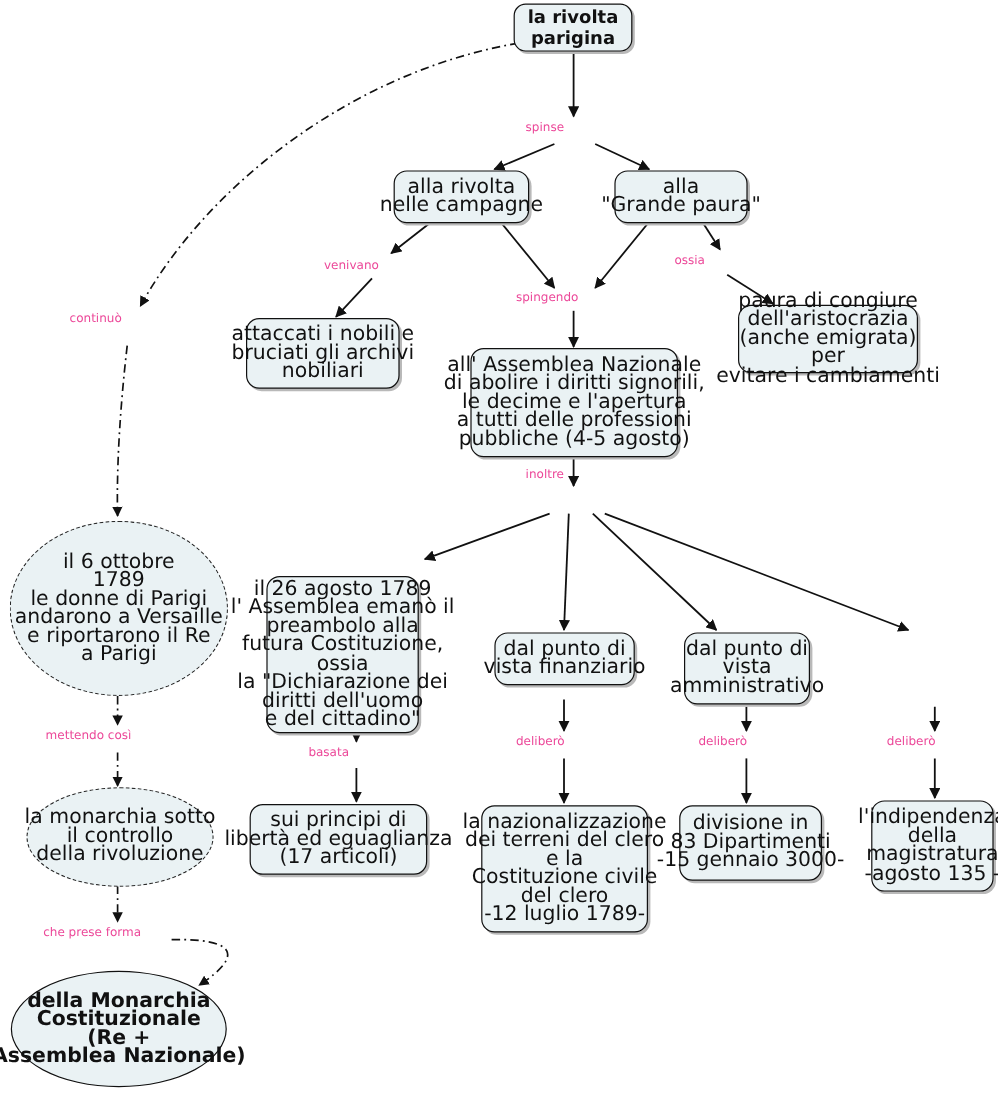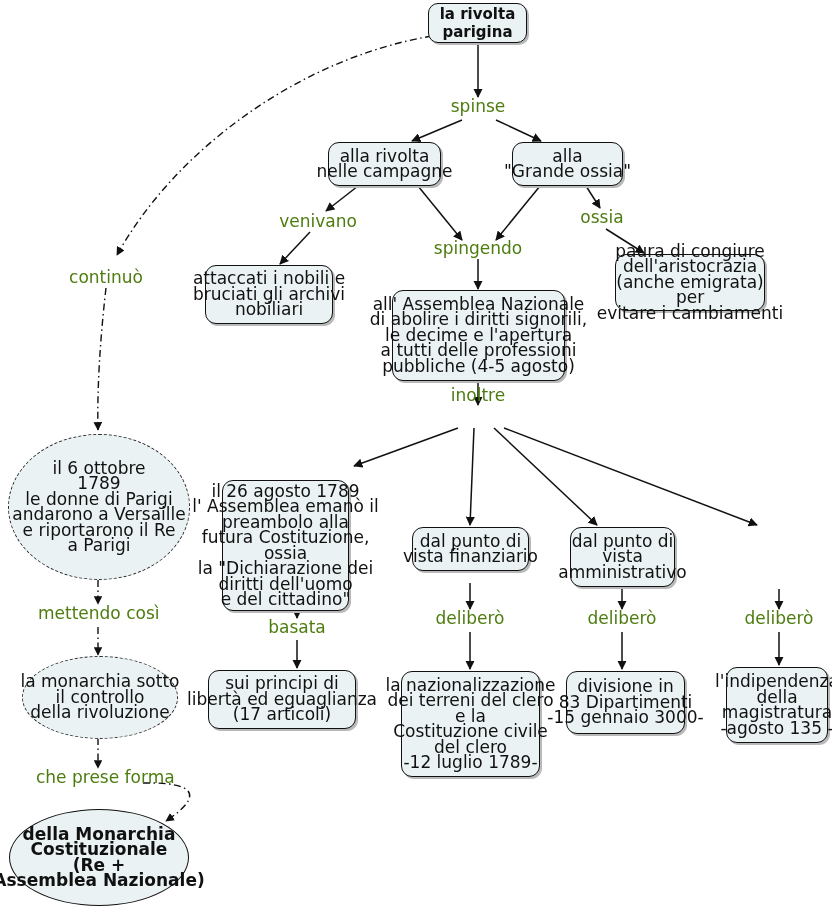--- a/index.html
+++ b/index.html
@@ -8,22 +8,22 @@
   #canvas{position:absolute;left:0;top:0;width:832px;height:917px;}
   svg.edges{position:absolute;left:0;top:0;width:832px;height:917px;pointer-events:none;}
   .node{position:absolute;box-sizing:border-box;display:flex;align-items:center;
         justify-content:center;text-align:center;color:#111111;
         font-size:17px;line-height:15.5px;white-space:pre;}
   .box{background:#eaf2f4;border:1.4px solid #111111;border-radius:11px;}
   .box.shadow{box-shadow:2px 2px 0 #b9b9b9;}
   .root{font-weight:bold;font-size:15px;line-height:18px;border-radius:10px;}
   .ellipse{background:#eaf2f4;border:1.4px solid #111111;border-radius:50%;}
   .ellipse.dashdot{border-style:dashed;border-color:#2a2a2a;}
-  .elabel{position:absolute;color:#4d7c0f;font-size:17px;line-height:15px;
-          white-space:pre;text-align:center;background:transparent;}
+  .elabel{position:absolute;color:#ec4899;font-size:10px;line-height:15px;
+          white-space:pre;background:transparent;}
 </style>
 </head>
 <body>
 
 <div id="canvas">
 
   <svg class="edges" viewBox="0 0 832 917" xmlns="http://www.w3.org/2000/svg">
     <defs>
       <marker id="arrow" viewBox="0 0 10 10" refX="9" refY="5" markerWidth="6.2" markerHeight="6.2" orient="auto-start-reverse">
         <path d="M 0 0 L 10 5 L 0 10 z" fill="#111111"></path>
@@ -88,21 +88,21 @@
     </g>
   </svg>
 
   <div class="node box shadow root" style="left:428px;top:3px;width:99px;height:40px;">la rivolta
 parigina</div>
 
   <div class="node box shadow" style="left:328px;top:142px;width:113px;height:44px;">alla rivolta
 nelle campagne</div>
 
   <div class="node box shadow" style="left:512px;top:142px;width:111px;height:44px;">alla
-"Grande ossia"</div>
+"Grande paura"</div>
 
   <div class="node box shadow" style="left:205px;top:265px;width:128px;height:59px;">attaccati i nobili e
 bruciati gli archivi
 nobiliari</div>
 
   <div class="node box shadow" style="left:392px;top:290px;width:173px;height:91px;">all' Assemblea Nazionale
 di abolire i diritti signorili,
 le decime e l'apertura
 a tutti delle professioni
 pubbliche (4-5 agosto)</div>
@@ -161,21 +161,21 @@
 83 Dipartimenti
 -15 gennaio 3000-</div>
 
   <div class="node box shadow" style="left:726px;top:667px;width:102px;height:76px;">l'indipendenza
 della
 magistratura
 -agosto 135 -</div>
 
   <div class="elabel" style="left:438px;top:99px;width:80px;">spinse</div>
 
-  <div class="elabel" style="left:58px;top:258px;width:96px;margin-top:12px;">continuò</div>
+  <div class="elabel" style="left:58px;top:258px;width:96px;">continuò</div>
 
   <div class="elabel" style="left:270px;top:214px;width:96px;">venivano</div>
 
   <div class="elabel" style="left:430px;top:241px;width:96px;">spingendo</div>
 
   <div class="elabel" style="left:562px;top:210px;width:80px;">ossia</div>
 
   <div class="elabel" style="left:438px;top:388px;width:80px;">inoltre</div>
 
   <div class="elabel" style="left:38px;top:606px;width:120px;">mettendo così</div>

